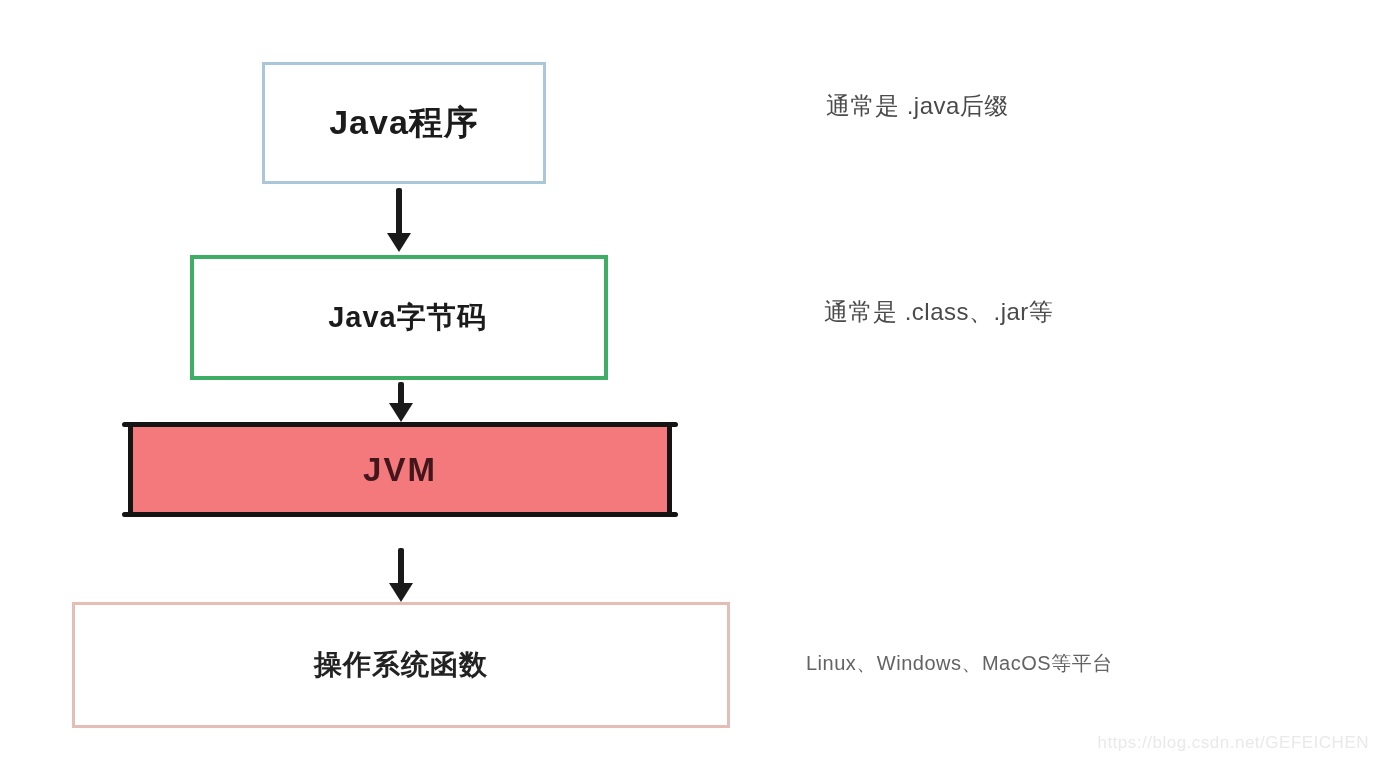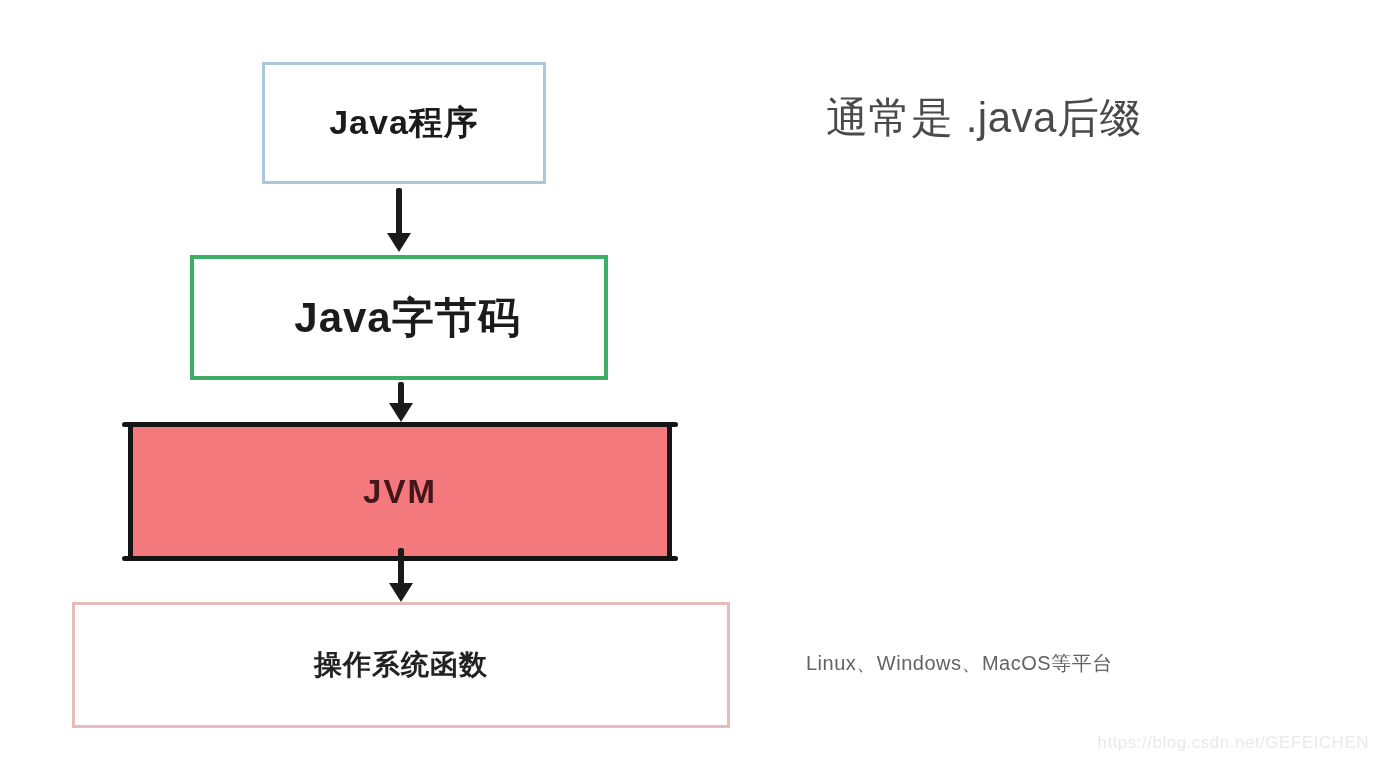--- a/index.html
+++ b/index.html
@@ -37,25 +37,25 @@
     width: 284px; height: 122px;
     border: 3px solid #a9c7d9;
   }
   .box-java-program .box-label { font-size: 34px; }
 
   .box-java-bytecode {
     left: 190px; top: 255px;
     width: 418px; height: 125px;
     border: 4px solid #3fae65;
   }
-  .box-java-bytecode .box-label { font-size: 42px; margin-left: 17px; }
+  .box-java-bytecode .box-label { font-size: 29px; margin-left: 17px; }
 
   .box-jvm {
     left: 128px; top: 422px;
-    width: 544px; height: 139px;
+    width: 544px; height: 95px;
     border: 5px solid #141414;
   }
   .box-jvm .box-label { font-size: 33px; letter-spacing: 2px; }
   
   .box-jvm::before, .box-jvm::after {
     content: "";
     position: absolute;
     left: -11px; right: -11px;
     height: 5px;
     background: #141414;
@@ -91,21 +91,21 @@
     border-top-style: solid;
     margin-top: -2px;
   }
   .arrow-1 { left: 387px; top: 188px;  height: 64px; }
   .arrow-2 { left: 389px; top: 382px;  height: 40px; }
   .arrow-3 { left: 389px; top: 548px;  height: 54px; }
 
   
   .annotation {
     position: absolute;
-    font-size: 42px;
+    font-size: 24px;
     font-weight: 400;
     white-space: nowrap;
     letter-spacing: 0.5px;
   }
   .annotation-1 { left: 826px; top: 90px;  }
   .annotation-2 { left: 824px; top: 296px; }
   .annotation-3 { left: 806px; top: 650px; font-size: 20px; }
 
   
   .watermark {
@@ -148,18 +148,19 @@
     <div class="arrow-stem" style="background-color: rgb(26, 26, 26);"></div>
     <div class="arrow-head" style="border-top-color: rgb(26, 26, 26);"></div>
   </div>
 
   <div class="box box-os" style="border-color: rgb(228, 190, 182); background-color: rgb(255, 255, 255); color: rgb(34, 34, 34);">
     <span class="box-label">操作系统函数</span>
   </div>
 
   <div class="annotation annotation-1" style="color: rgb(74, 74, 74);">通常是 .java后缀</div>
 
+  <div class="annotation annotation-2" style="color: rgb(74, 74, 74);">通常是 .class、.jar等</div>
 
   <div class="annotation annotation-3" style="color: rgb(99, 99, 99);">Linux、Windows、MacOS等平台</div>
 
   <div class="watermark" style="color: rgb(233, 233, 233);">https://blog.csdn.net/GEFEICHEN</div>
 
 </div>
 
 </body></html>

